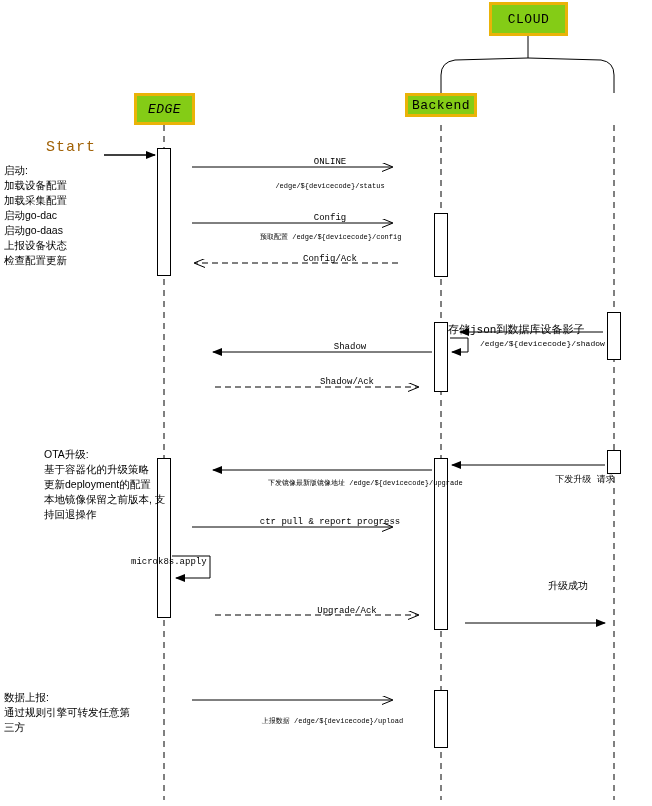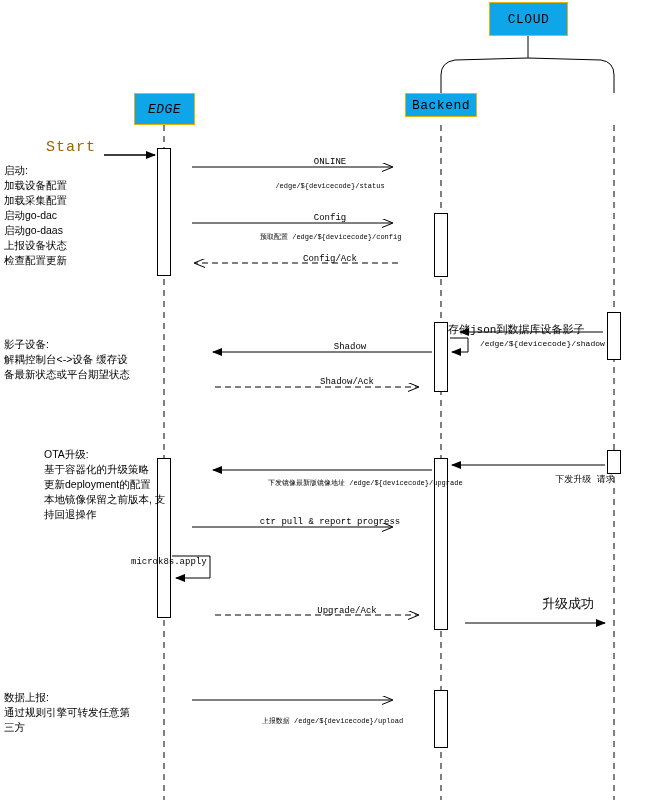--- a/index.html
+++ b/index.html
@@ -20,22 +20,22 @@
   svg.layer {
     position: absolute;
     left: 0;
     top: 0;
     width: 652px;
     height: 806px;
     pointer-events: none;
   }
   .box {
     position: absolute;
-    border: 1px solid #eab308;
-    background: #0ea5e9;
+    border: 3px solid #eab308;
+    background: #84cc16;
     box-sizing: border-box;
     display: flex;
     align-items: center;
     justify-content: center;
     font-family: "Liberation Mono", monospace;
     font-size: 13px;
     color: #000;
     letter-spacing: 0.5px;
   }
   .activation {
@@ -160,23 +160,20 @@
   <div class="start-lbl" style="left:46px; top:139px;">Start</div>
 
   <div class="note" style="left:4px; top:163px; width:132px;">启动:
 加载设备配置
 加载采集配置
 启动go-dac
 启动go-daas
 上报设备状态
 检查配置更新</div>
 
-  <div class="note" style="left:4px; top:337px; width:140px;">影子设备:
-解耦控制台&lt;-&gt;设备 缓存设
-备最新状态或平台期望状态</div>
 
   <div class="note" style="left:4px; top:447px; width:140px;margin-left:40px;">OTA升级:
 基于容器化的升级策略
 更新deployment的配置
 本地镜像保留之前版本, 支
 持回退操作</div>
 
   <div class="note" style="left:4px; top:690px; width:140px;">数据上报:
 通过规则引擎可转发任意第
 三方</div>
@@ -196,21 +193,21 @@
 
   <div class="lbl msg-sub" style="left:238px; top:478px; width:150px; line-height:11px;">下发镜像最新版镜像地址
 /edge/${devicecode}/upgrade</div>
 
   <div class="lbl msg-sub" style="left:480px; top:473px; width:150px; font-size:9px;">下发升级 请求</div>
 
   <div class="lbl msg-label" style="left:215px; top:517px; width:170px;">ctr pull &amp; report progress</div>
 
   <div class="lbl msg-label" style="left:247px; top:606px; width:140px;">Upgrade/Ack</div>
 
-  <div class="lbl msg-label" style="left:468px; top:595px; width:140px; font-size:13px;">升级成功</div>
+  <div class="lbl msg-label" style="left:468px; top:579px; width:140px; font-size:10px;">升级成功</div>
 
   <div class="lbl msg-sub" style="left:230px; top:716px; width:145px; line-height:11px;">上报数据
 /edge/${devicecode}/upload</div>
 
   <div class="small-note" style="left:400px; top:322px; font-size:11px;margin-left:48px;">存储json到数据库设备影子</div>
   <div class="small-note" style="left:480px; top:339px;">/edge/${devicecode}/shadow</div>
   <div class="small-note" style="left:131px; top:557px; font-size:9px;">microk8s.apply</div>
 
 </div>
 

